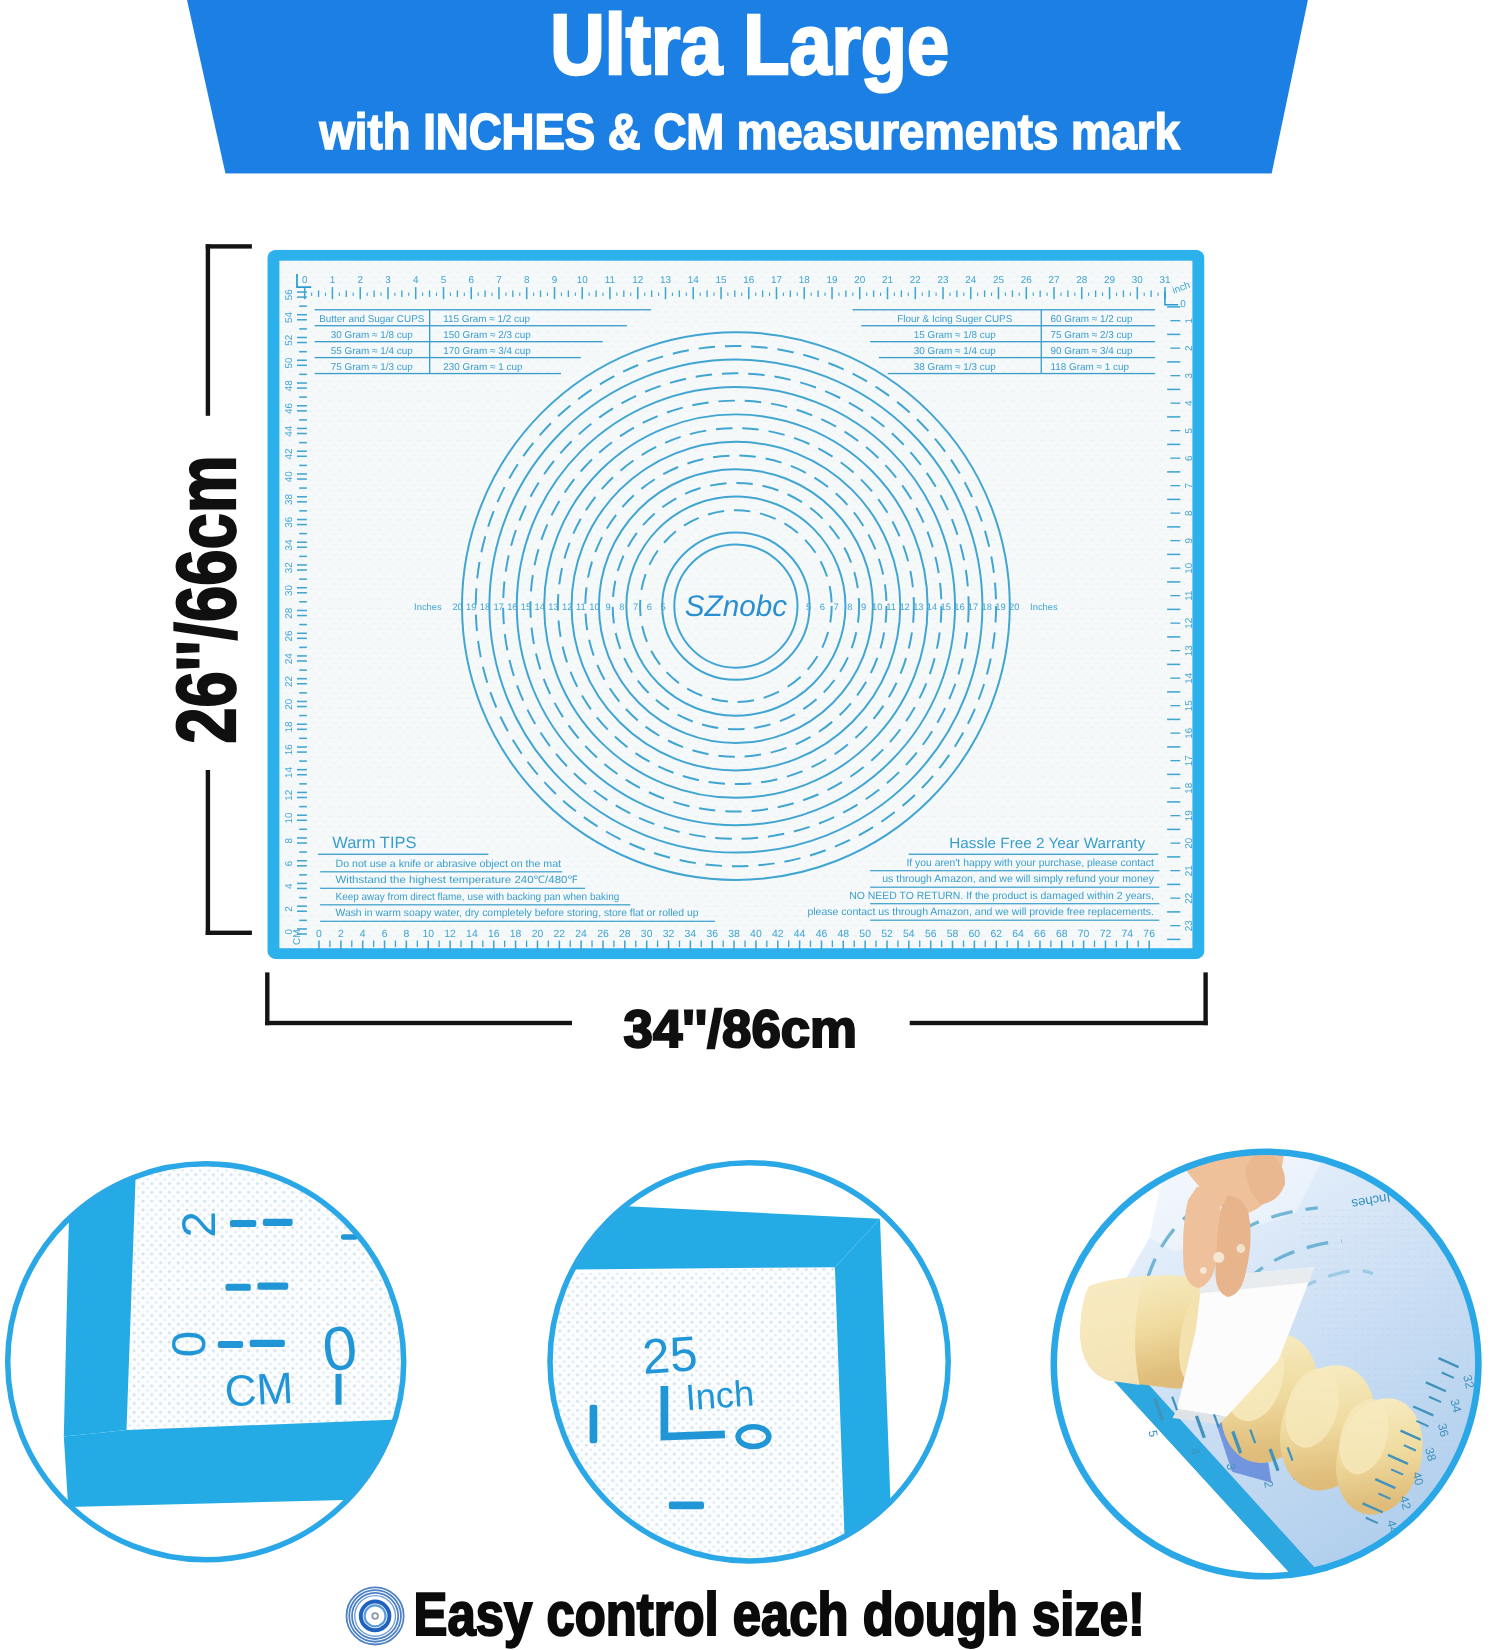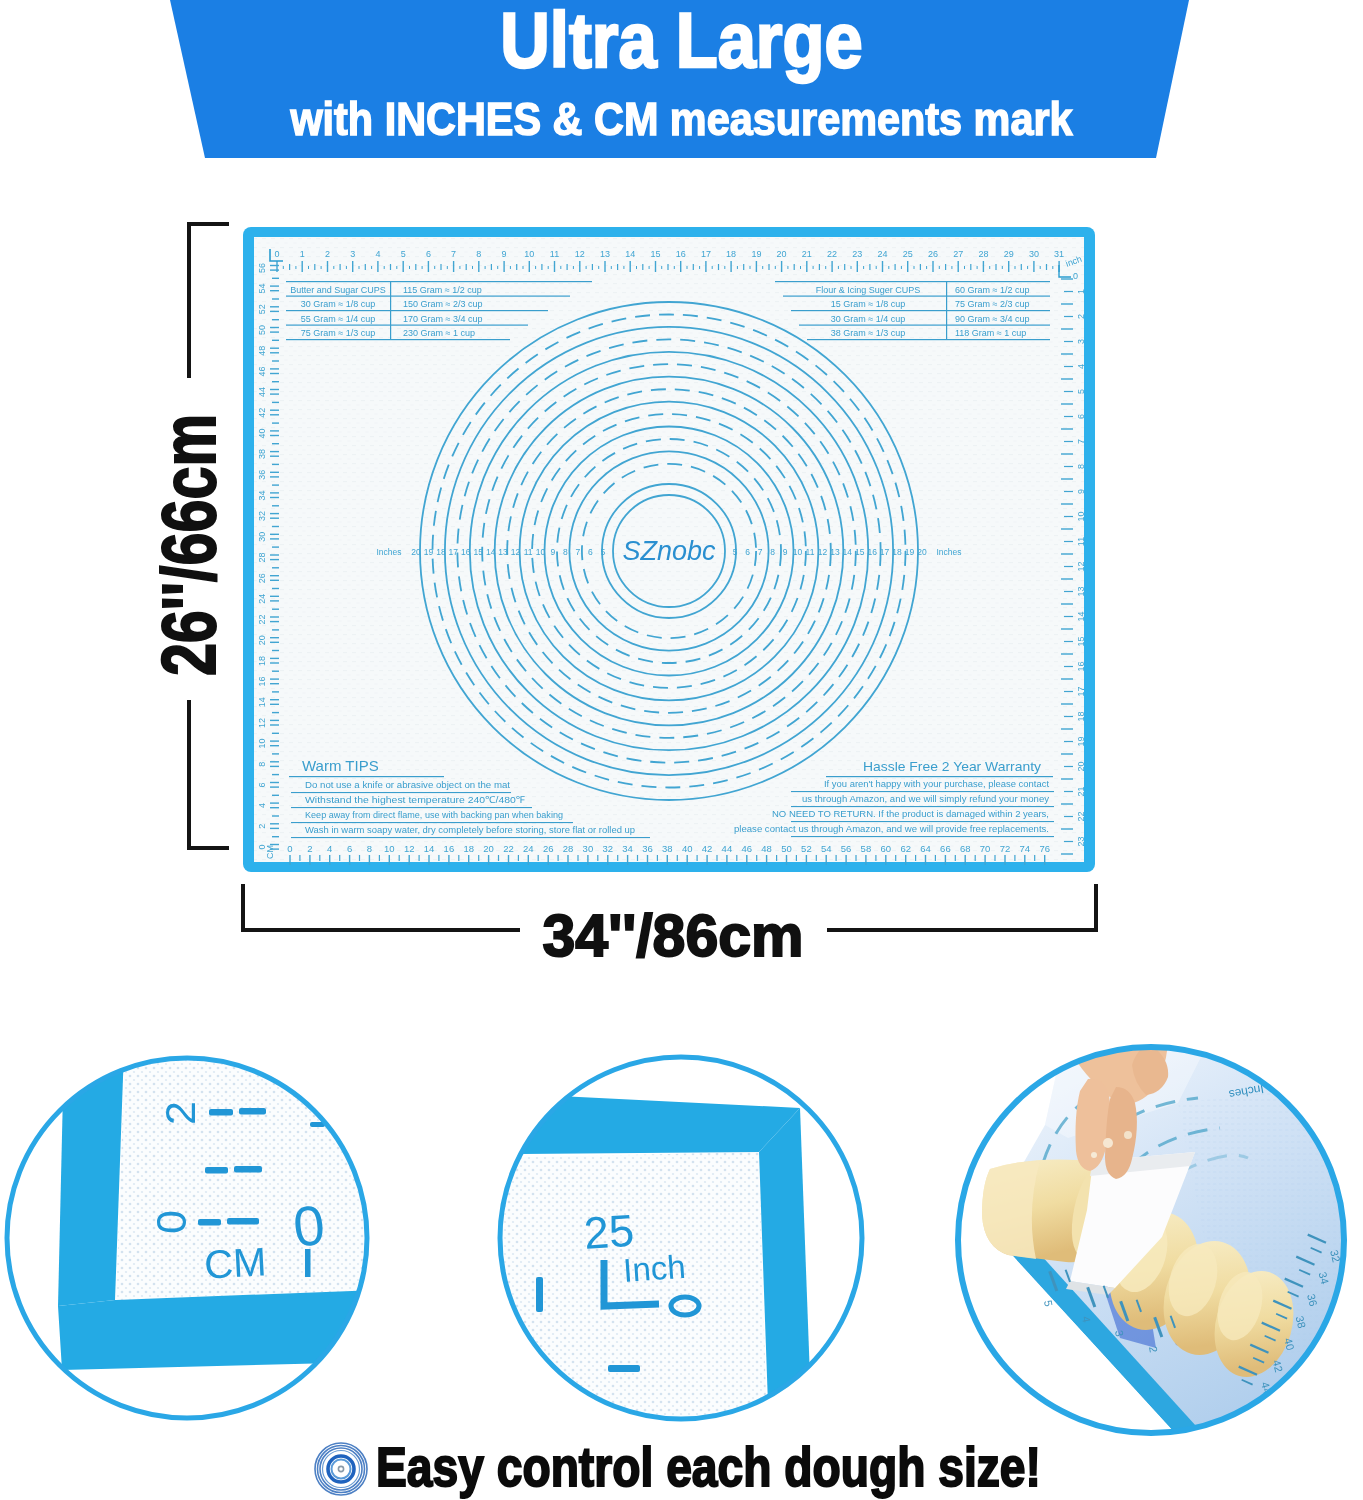--- a/index.html
+++ b/index.html
@@ -742,21 +742,21 @@
 
 <div style="position:absolute;left:188px;top:545px;transform:translate(-50%,-50%) rotate(-90deg) scaleX(0.78);
  font-size:76px;font-weight:bold;color:#101010;white-space:nowrap;-webkit-text-stroke:2px #101010;">26''/66cm</div>
 
 <div class="dimline" style="left:241px;top:884px;width:4px;height:48px;"></div>
 <div class="dimline" style="left:241px;top:928px;width:279px;height:4px;"></div>
 <div class="dimline" style="left:827px;top:928px;width:271px;height:4px;"></div>
 <div class="dimline" style="left:1094px;top:884px;width:4px;height:48px;"></div>
 
 <div style="position:absolute;left:673px;top:936px;transform:translate(-50%,-50%);
- font-size:59px;font-weight:bold;color:#101010;white-space:nowrap;-webkit-text-stroke:2px #101010;">34''/86cm</div>
+ font-size:48px;font-weight:bold;color:#101010;white-space:nowrap;-webkit-text-stroke:2px #101010;">34''/86cm</div>
 
 <svg width="376" height="380" viewBox="0 0 376 380" style="position:absolute;left:0px;top:1050px">
 <defs>
         <clipPath id="cc1">
           <circle cx="187" cy="188" r="180"></circle>
         </clipPath>
         <pattern id="tex1" width="8" height="8" patternUnits="userSpaceOnUse">
           <rect width="8" height="8" fill="#fbfdfe"></rect>
           <circle cx="2" cy="2" r="1.3" fill="#d3e2ef"></circle>
           <circle cx="6" cy="6" r="1.1" fill="#dde9f3"></circle>

